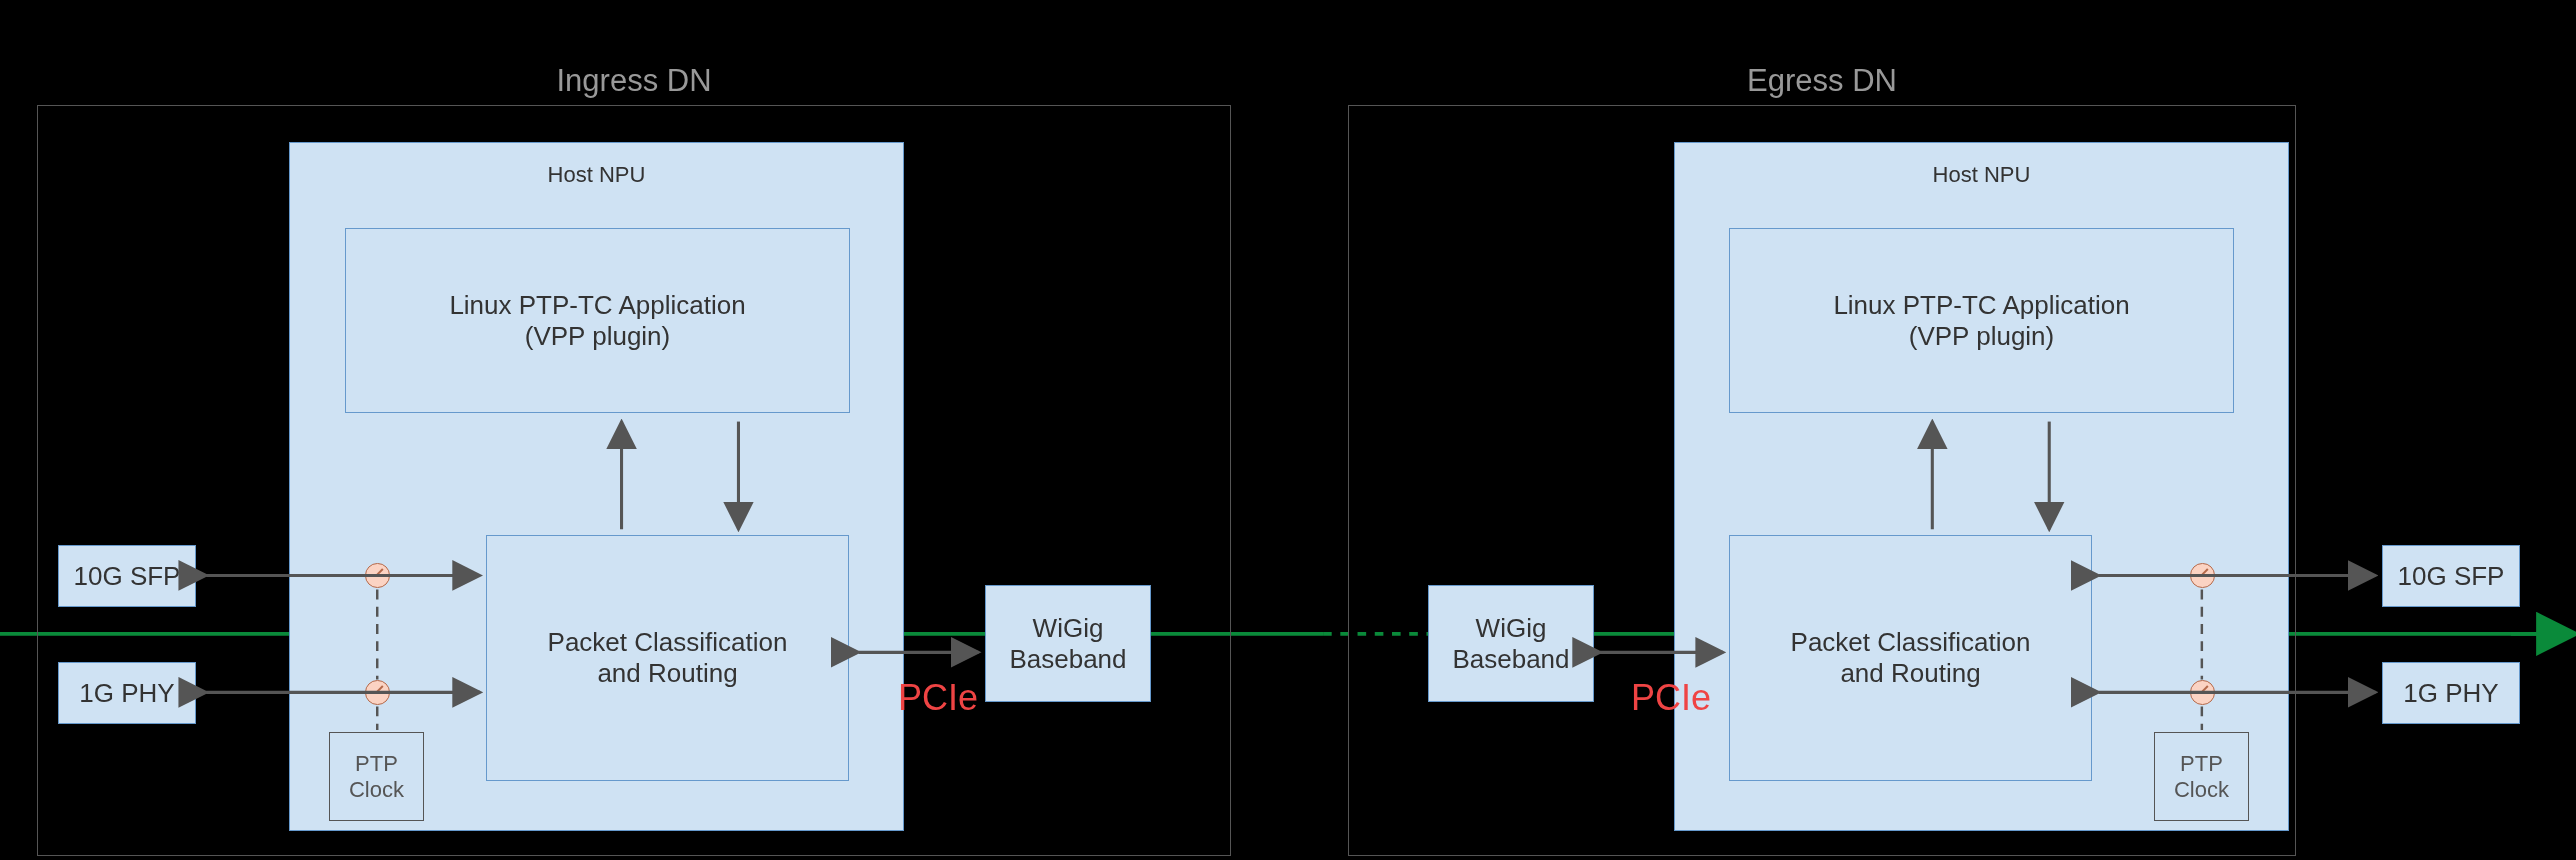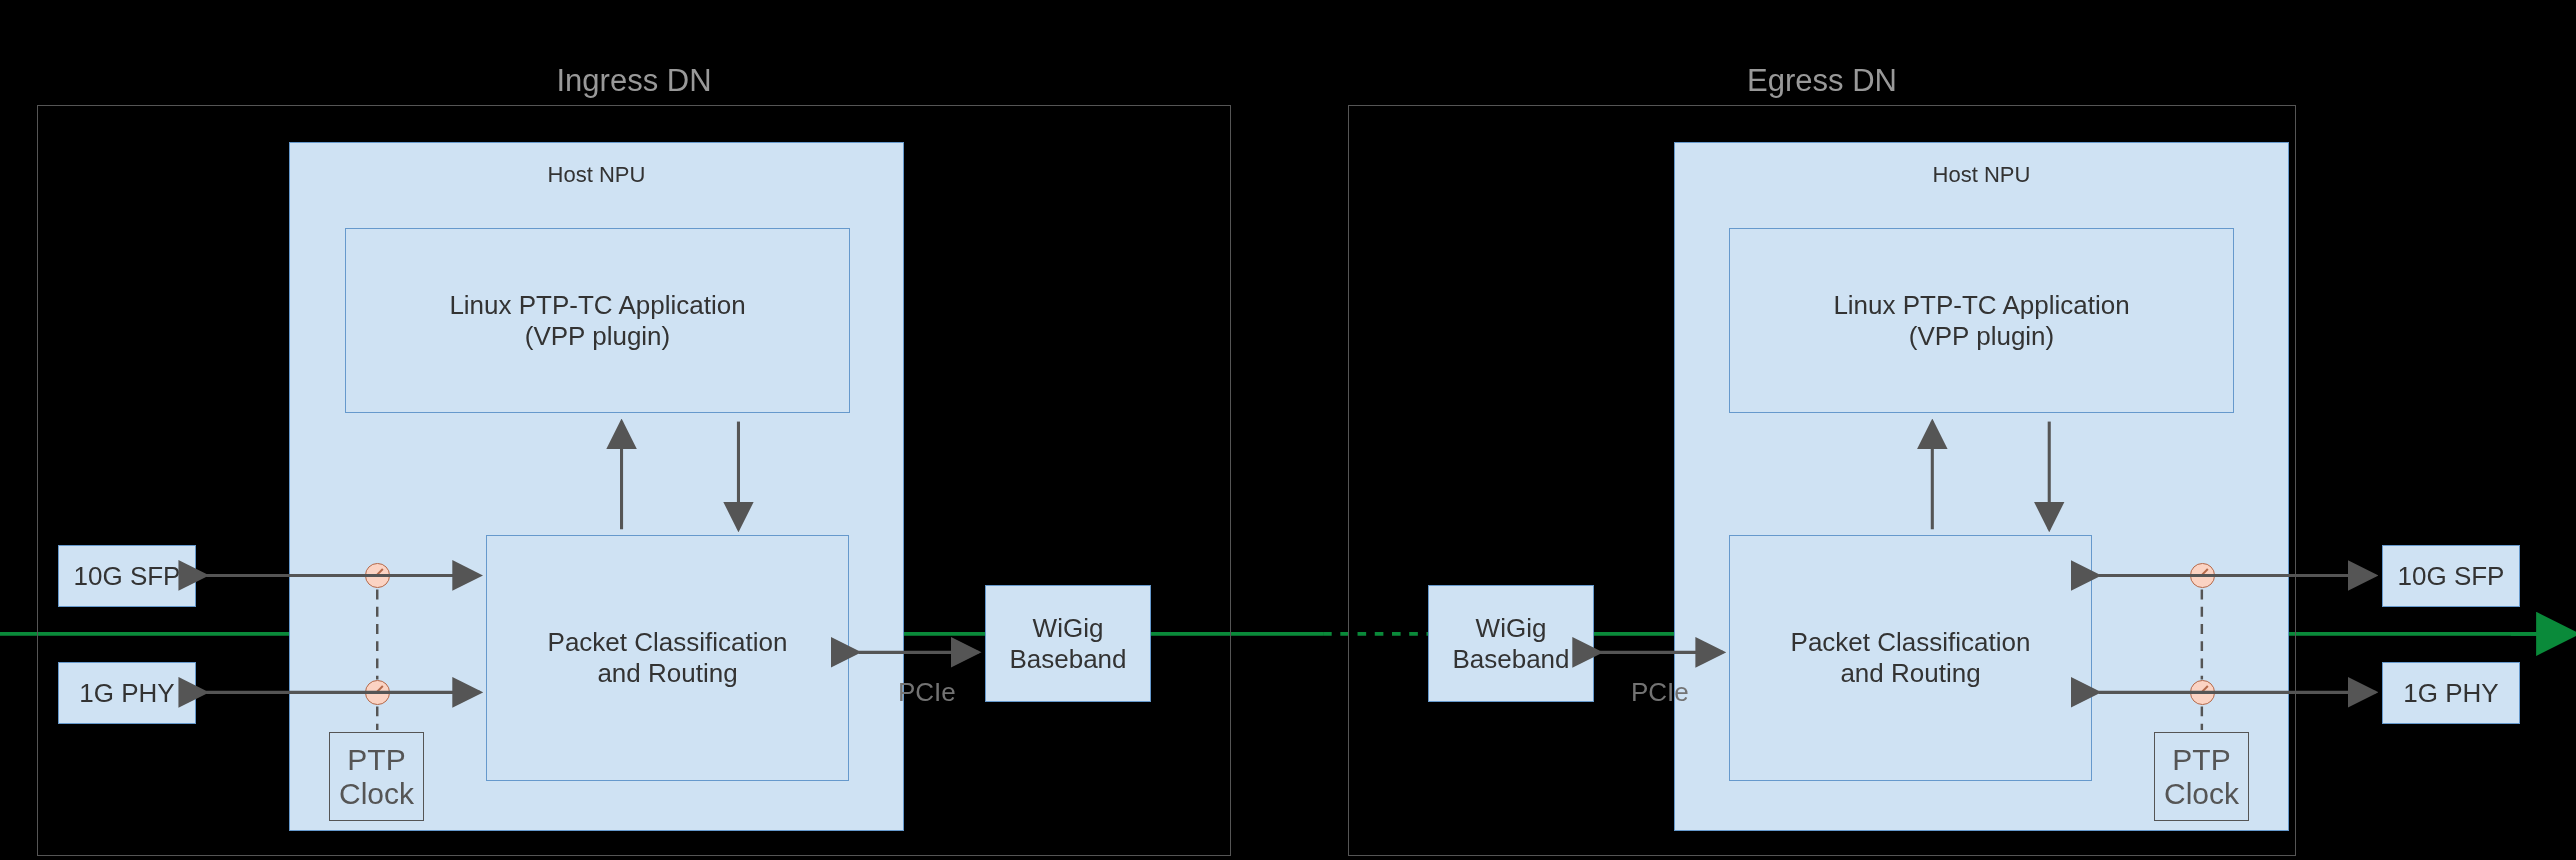--- a/index.html
+++ b/index.html
@@ -42,26 +42,26 @@
   .plainbox {
     position: absolute;
     border: 1.8px solid #555;
     box-sizing: border-box;
     text-align: center;
     display: flex;
     flex-direction: column;
     justify-content: center;
     align-items: center;
     color: #555;
-    font-size: 30px;
+    font-size: 22px;
   }
   .label {
     position: absolute;
-    color: #737373;
-    font-size: 26px;
+    color: #ef4444;
+    font-size: 36px;
   }
   .dot {
     position: absolute;
     width: 24.6px;
     height: 24.6px;
     border-radius: 50%;
     background: #fbd3c3;
     border: 1.8px solid #b4694a;
     box-sizing: border-box;
   }

